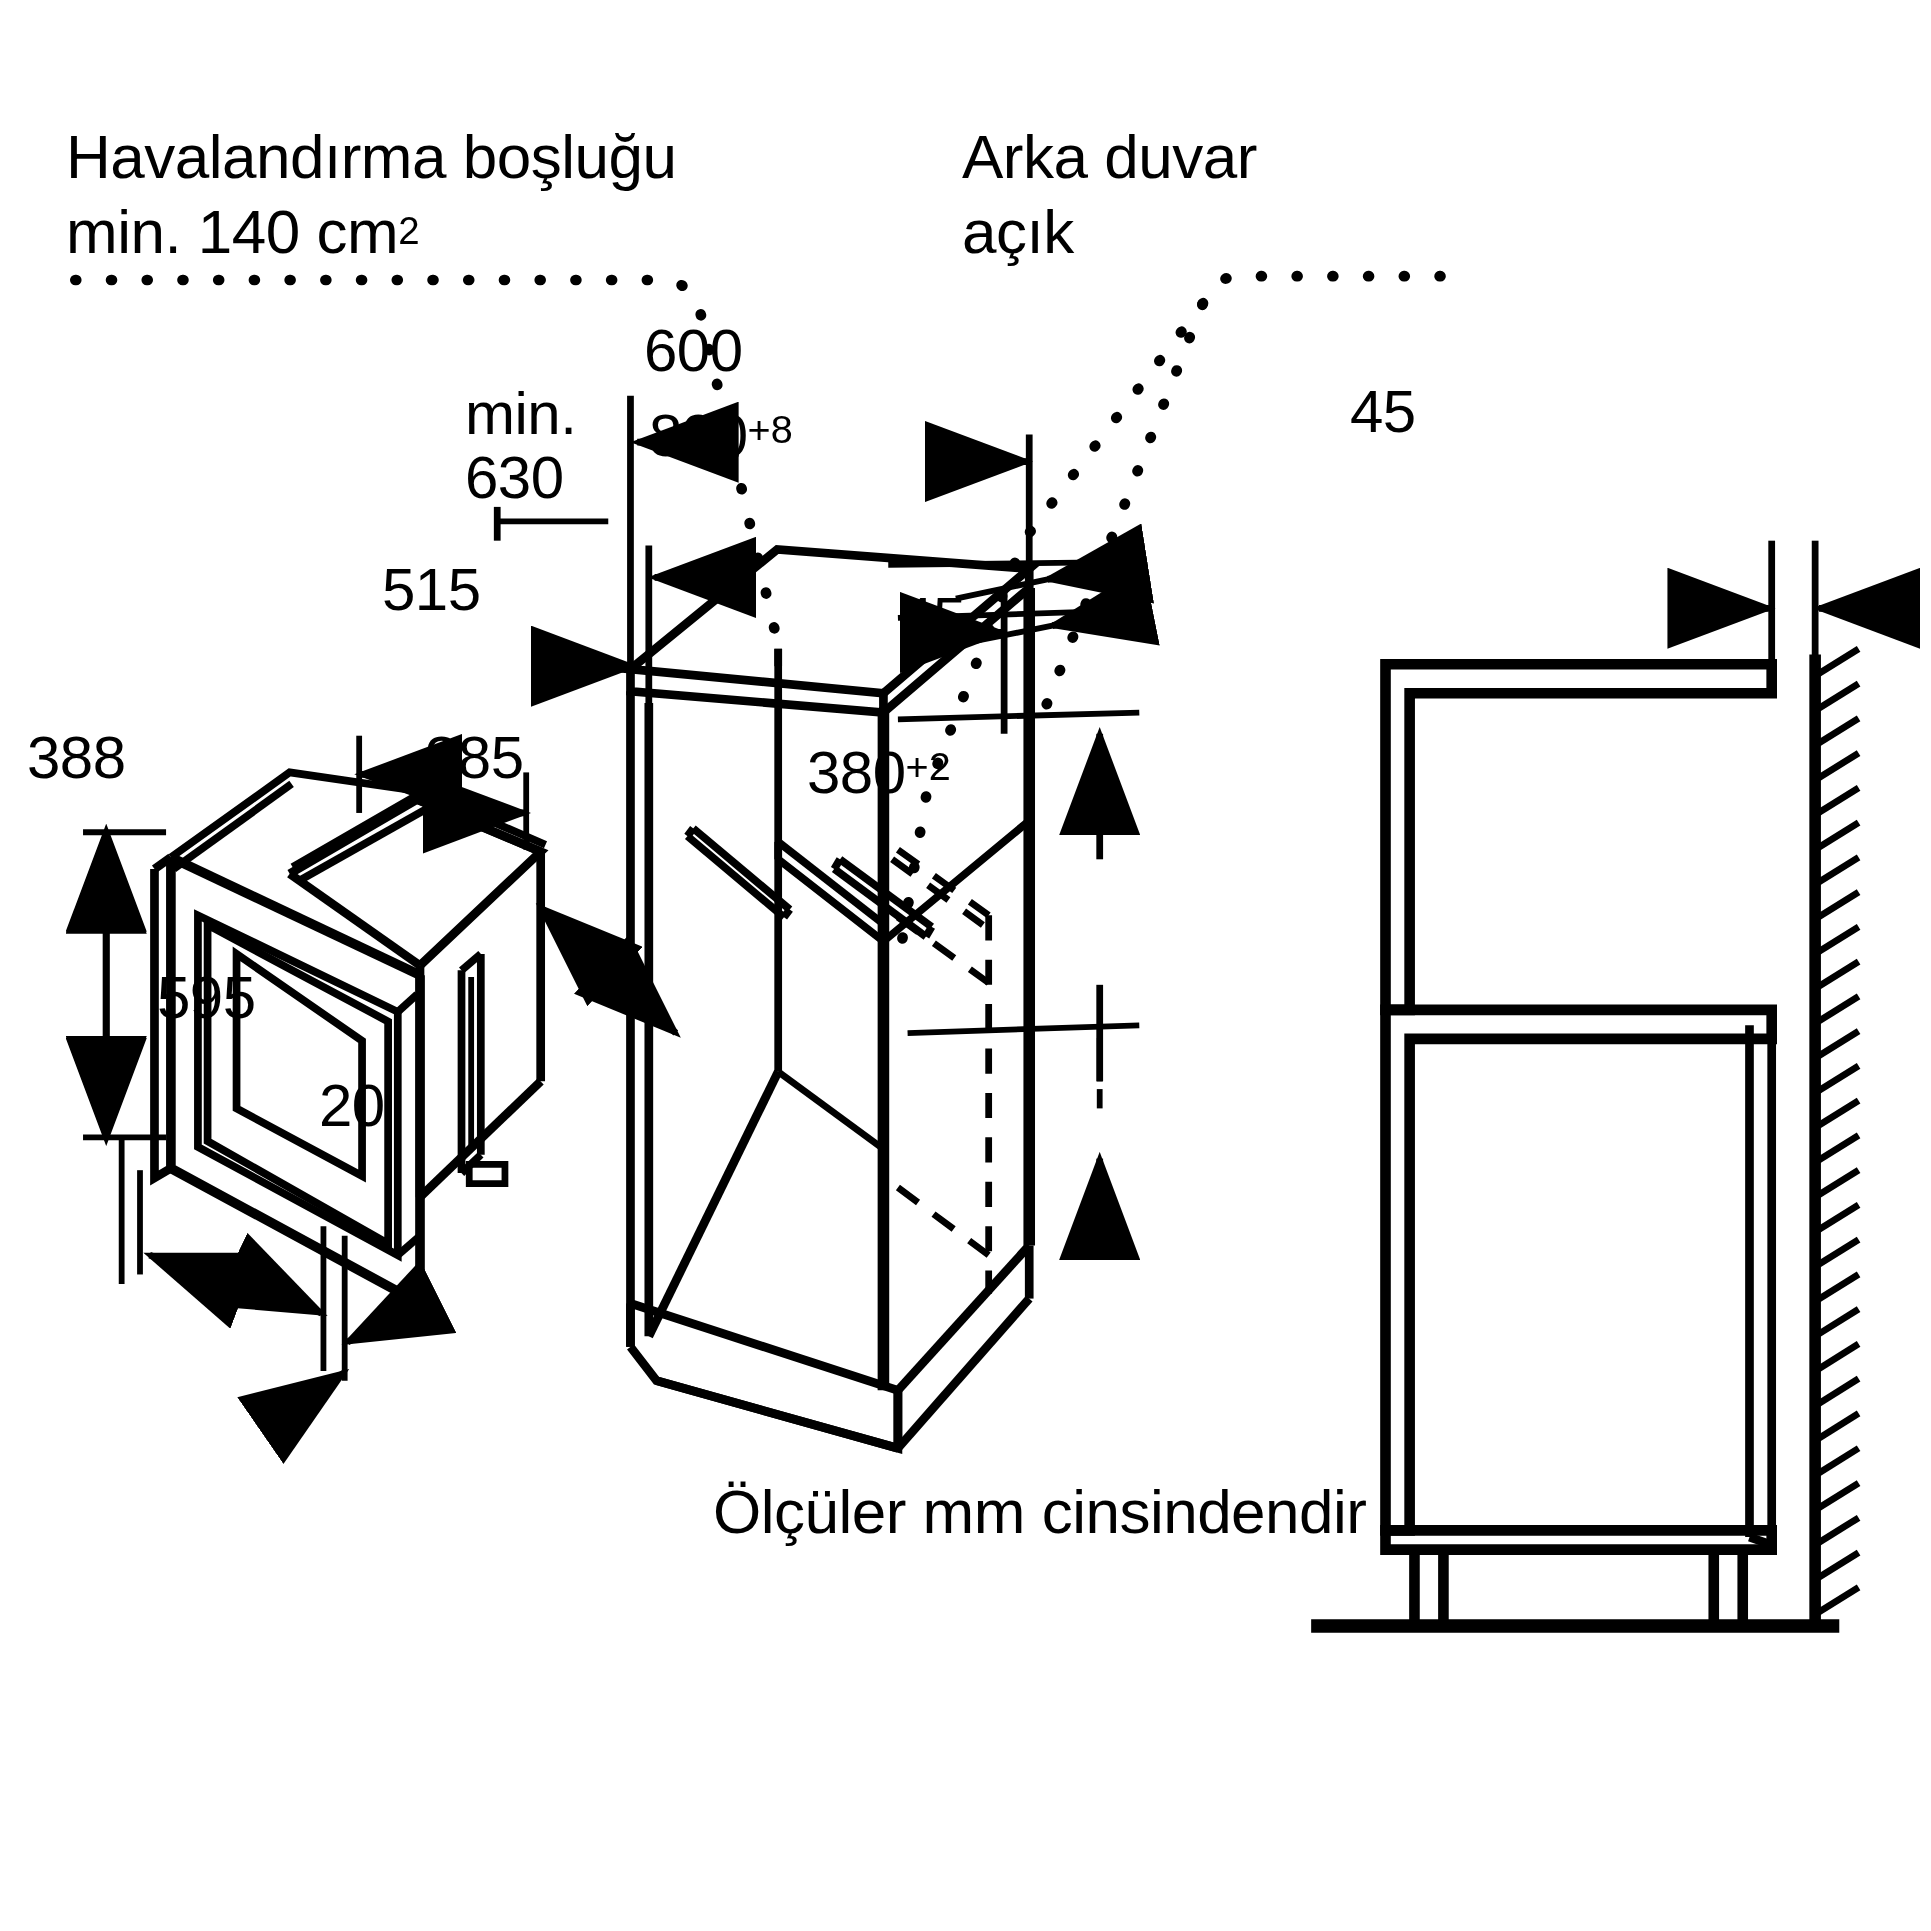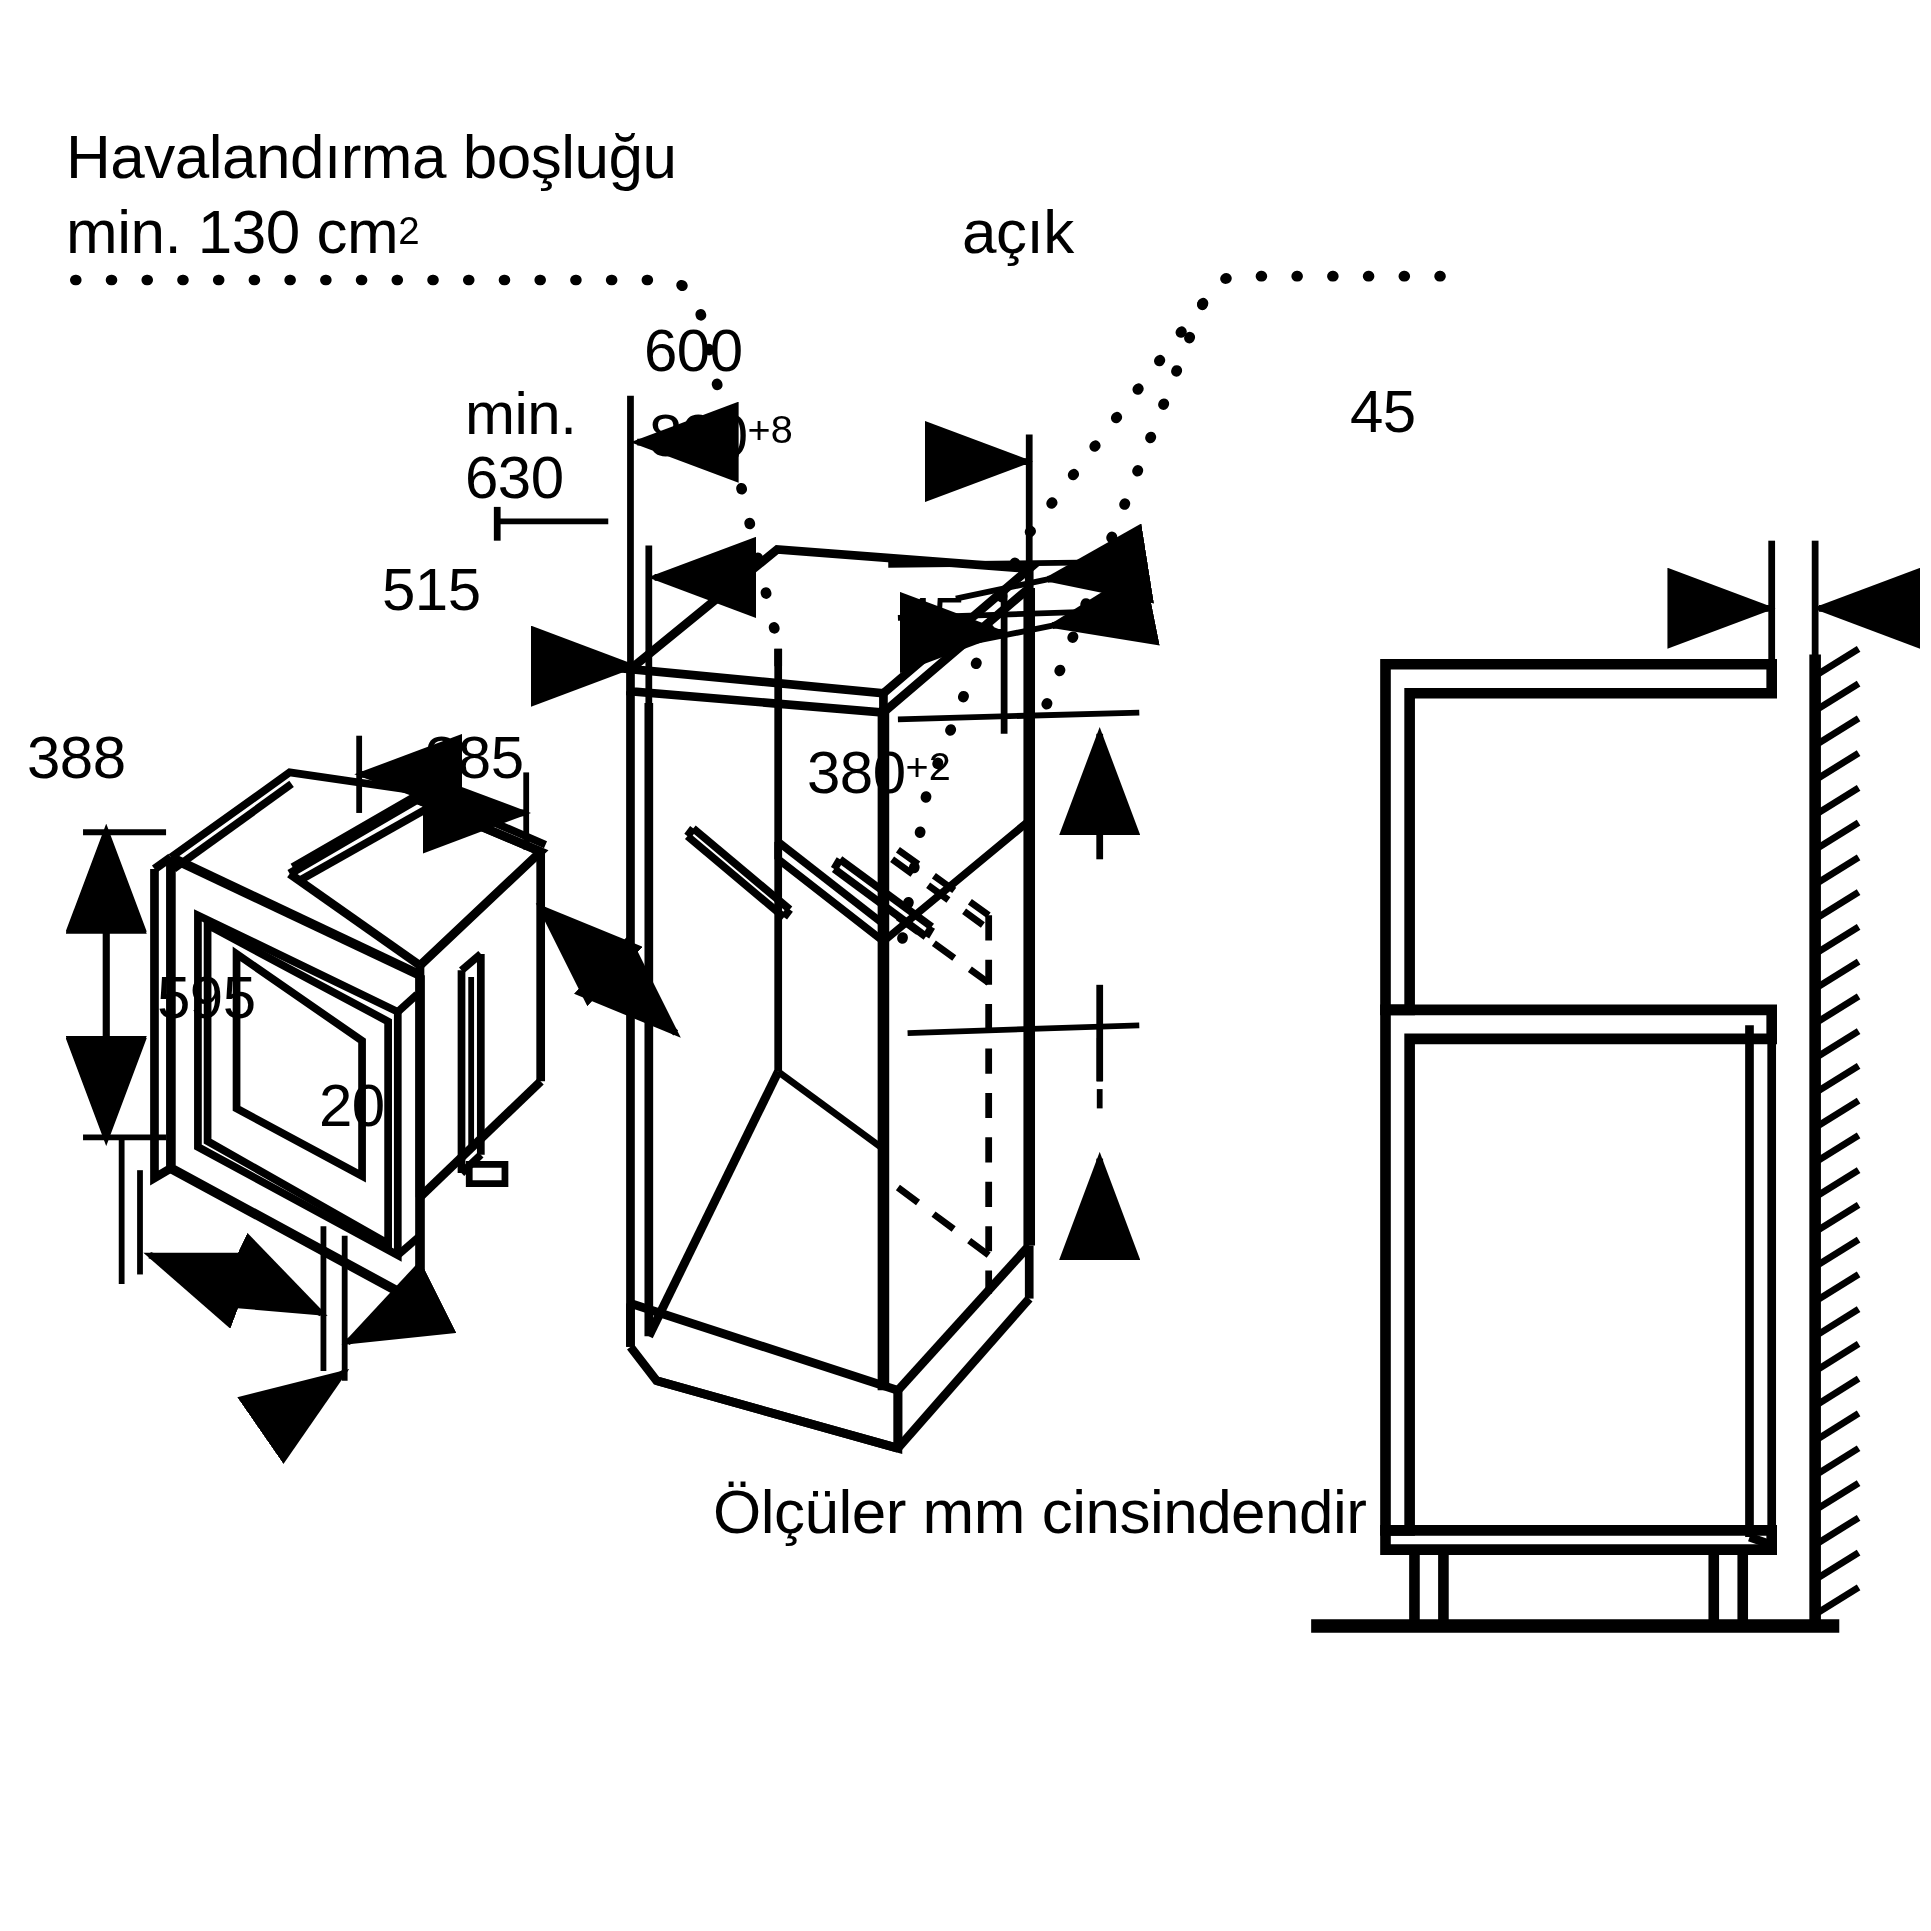--- a/index.html
+++ b/index.html
@@ -368,22 +368,23 @@
         <path d="M1880,560 L1880,690"></path>
         <path d="M1735,630 L1832,630" marker-end="url(#arrFill)"></path>
         <path d="M1985,630 L1884,630" marker-end="url(#arrFill)"></path>
       </g>
 
     </g>
   </svg>
 
   <div class="lbl lbl-heading" style="left:66px; top:124px;">Havalandırma boşluğu</div>
 
-  <div class="lbl lbl-heading" style="left:66px; top:199px;"><span>min. 130 cm</span><span class="sup">2</span></div>
-
+  <div class="lbl lbl-heading" style="left:66px; top:199px;"><span>min. 140 cm</span><span class="sup">2</span></div>
+
+  <div class="lbl lbl-heading" style="left:962px; top:124px;">Arka duvar</div>
 
   <div class="lbl lbl-heading" style="left:962px; top:199px;">açık</div>
 
   <div class="lbl lbl-dim" style="left:644px; top:319px;">600</div>
 
   <div class="lbl lbl-dim" style="left:465px; top:382px;">min.</div>
 
   <div class="lbl lbl-dim" style="left:465px; top:446px;">630</div>
 
   <div class="lbl lbl-dim" style="left:649px; top:404px;"><span>890</span><span class="sup2">+8</span></div>

